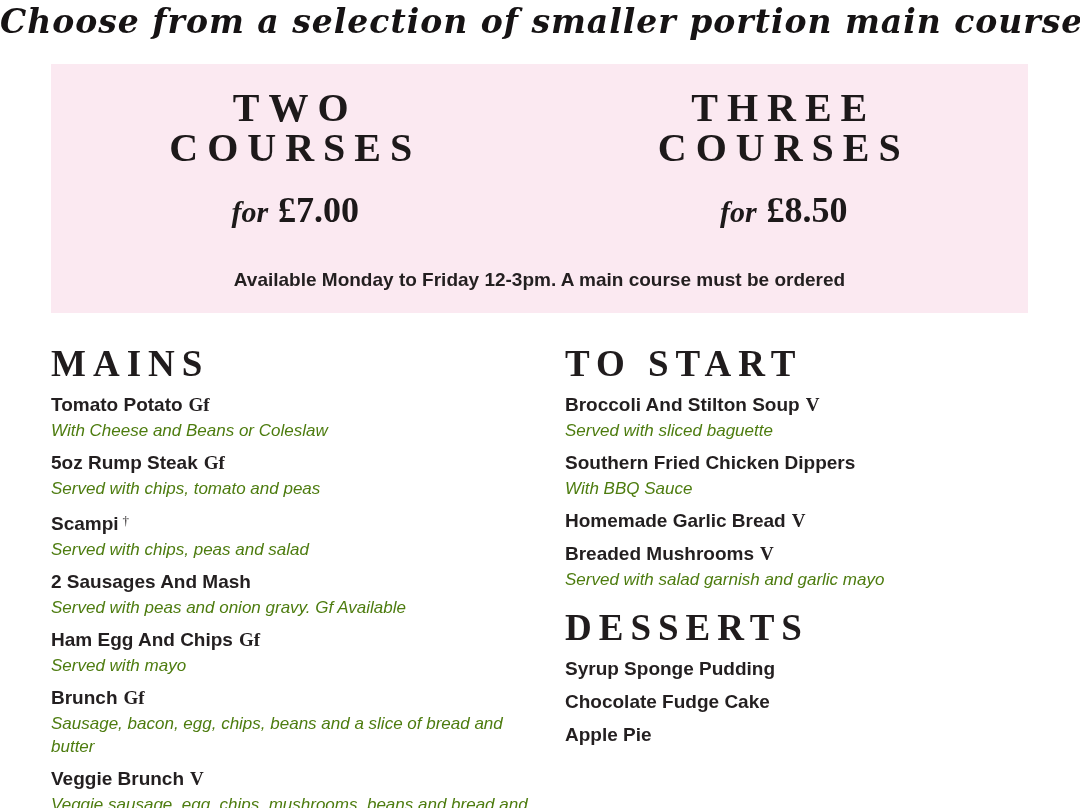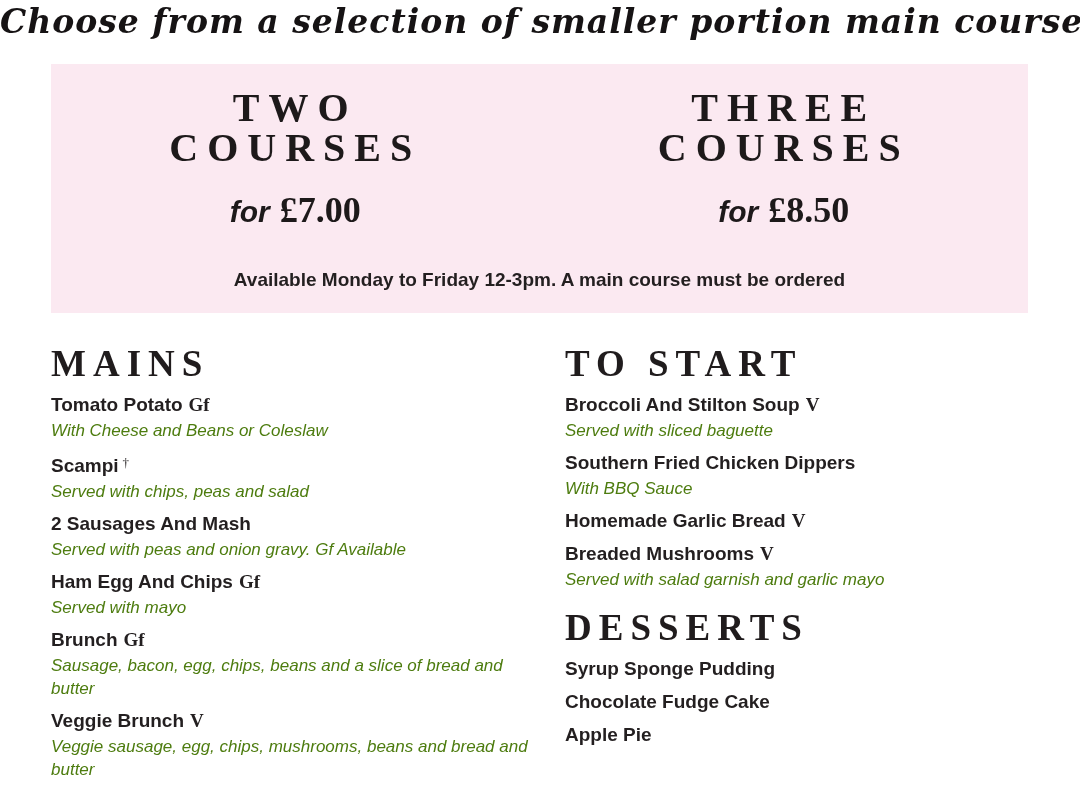--- a/index.html
+++ b/index.html
@@ -36,21 +36,21 @@
   .offer-line {
     font-family:"Liberation Serif", serif;
     font-weight:700;
     font-size:40px;
     line-height:40px;
     letter-spacing:9px;
     color:#1d191a;
   }
   .offer-price { margin-top:14px; line-height:56px; white-space:nowrap; }
   .for-word {
-    font-family:Liberation Sans, sans-serif;
+    font-family:Liberation Serif, serif;
     font-style:italic;
     font-weight:700;
     font-size:30px;
     margin-right:10px;
     color:#1d191a;
   }
   .price {
     font-family:"Liberation Serif", serif;
     font-weight:700;
     font-size:36px;
@@ -143,20 +143,26 @@
   <section class="menu-section">
     <h2 class="section-title">MAINS</h2>
     <div class="items">
   <div class="menu-item">
     <div class="item-name">
       <span class="name-text">Tomato Potato</span><span class="marker">Gf</span>
     </div>
     <div class="item-desc">With Cheese and Beans or Coleslaw</div>
   </div>
 
+  <div class="menu-item">
+    <div class="item-name">
+      <span class="name-text">5oz Rump Steak</span><span class="marker">Gf</span>
+    </div>
+    <div class="item-desc">Served with chips, tomato and peas</div>
+  </div>
 
   <div class="menu-item">
     <div class="item-name">
       <span class="name-text">Scampi</span><span class="marker dagger">†</span>
     </div>
     <div class="item-desc">Served with chips, peas and salad</div>
   </div>
 
   <div class="menu-item">
     <div class="item-name">

